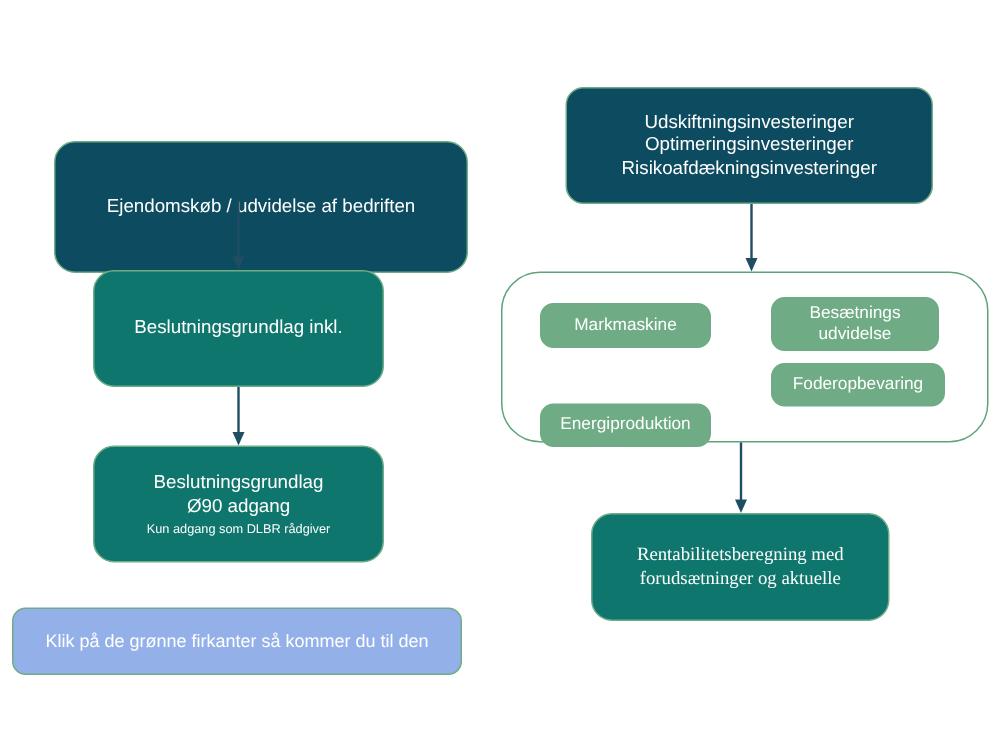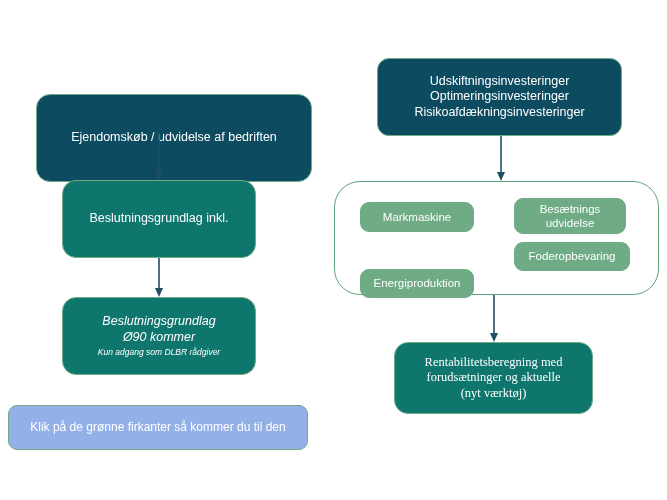--- a/index.html
+++ b/index.html
@@ -104,24 +104,24 @@
     <span>
       <span class="ln">Beslutningsgrundlag inkl.</span>
     </span>
   </div>
 
   <svg class="arrow" style="left:152px; top:258px;" width="14" height="40" viewBox="0 0 14 40">
     <line x1="7" y1="0" x2="7" y2="32" stroke="#1f4e63" stroke-width="1.6"></line>
     <polygon points="7,39 3,30 11,30" fill="#1f4e63"></polygon>
   </svg>
 
-  <div class="node green" style="left:62px; top:297px; width:194px; height:78px;font-style:italic;">
+  <div class="node green" style="left:62px; top:297px; width:194px; height:78px;">
     <span>
       <span class="ln">Beslutningsgrundlag</span>
-      <span class="ln">Ø90 kommer</span>
+      <span class="ln">Ø90 adgang</span>
       <span class="sub">Kun adgang som DLBR rådgiver</span>
     </span>
   </div>
 
   <div class="node note" style="left:8px; top:405px; width:300px; height:45px;">
     <span>
       <span class="ln">Klik på de grønne firkanter så kommer du til den</span>
     </span>
   </div>
 
@@ -161,17 +161,16 @@
 
   <svg class="arrow" style="left:487px; top:295px;" width="14" height="48" viewBox="0 0 14 48">
     <line x1="7" y1="0" x2="7" y2="40" stroke="#1f4e63" stroke-width="1.6"></line>
     <polygon points="7,47 3,38 11,38" fill="#1f4e63"></polygon>
   </svg>
 
   <div class="node green" style="left:394px; top:342px; width:199px; height:72px;font-family:Liberation Serif, serif;">
     <span>
       <span class="ln">Rentabilitetsberegning med</span>
       <span class="ln">forudsætninger og aktuelle</span>
-      <span class="ln">(nyt værktøj)</span>
     </span>
   </div>
 
 </div>
 
 </body></html>

